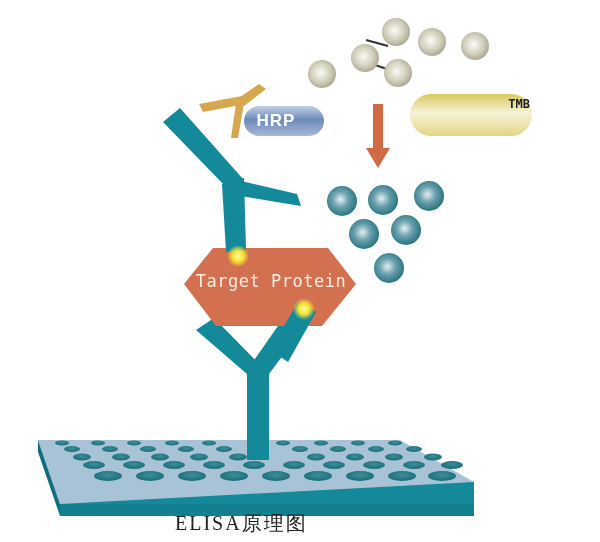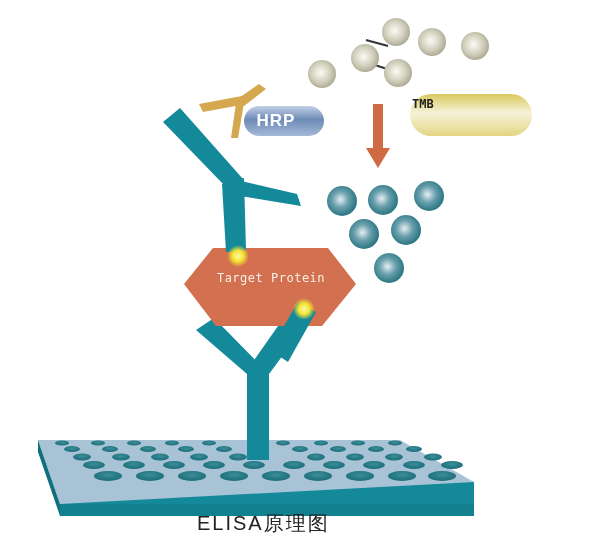--- a/index.html
+++ b/index.html
@@ -1,22 +1,22 @@
 <!DOCTYPE html>
 <html><head>
   <meta charset="utf-8">
   <style>
     html, body { margin: 0; padding: 0; background: #ffffff; }
     body { width: 600px; height: 542px; position: relative; overflow: hidden; font-family: "DejaVu Sans", sans-serif; }
     #stage { position: absolute; left: 0; top: 0; width: 600px; height: 542px; }
     .label { position: absolute; white-space: nowrap; }
     .hrp-label { left: 246px; top: 106px; width: 60px; height: 30px; line-height: 30px; text-align: center; color: #ffffff; font-family: "Liberation Sans", sans-serif; font-weight: bold; font-size: 17px; letter-spacing: 1px; }
-    .tmb-label { left: 412px; top: 96px; width: 118px; text-align: left; color: #222; font-family: "DejaVu Sans Mono", monospace; font-weight: bold; font-size: 12px; line-height: 16px; }
-    .target-label { left: 186px; top: 271px; width: 170px; text-align: center; color: #fbeee4; font-family: "DejaVu Sans Mono", monospace; font-size: 12px; letter-spacing: 0.5px; }
-    .caption { left: 175px; top: 510px; width: 200px; color: #222; font-family: Liberation Sans, sans-serif; font-size: 20px; letter-spacing: 2px; margin-left: 22px; }
+    .tmb-label { left: 412px; top: 96px; width: 118px; text-align: right; color: #222; font-family: "DejaVu Sans Mono", monospace; font-weight: bold; font-size: 12px; line-height: 16px; }
+    .target-label { left: 186px; top: 271px; width: 170px; text-align: center; color: #fbeee4; font-family: "DejaVu Sans Mono", monospace; font-size: 17px; letter-spacing: 0.5px; }
+    .caption { left: 175px; top: 510px; width: 200px; color: #222; font-family: Liberation Serif, serif; font-size: 20px; letter-spacing: 2px; }
   </style>
 </head>
 <body>
 
 <div id="stage">
   <svg width="600" height="542" viewBox="0 0 600 542" xmlns="http://www.w3.org/2000/svg">
     <defs>
       <radialGradient id="ballGrey" cx="45%" cy="45%" r="60%">
         <stop offset="0%" stop-color="#fbfbf5"></stop>
         <stop offset="60%" stop-color="#cfcdb9"></stop>

